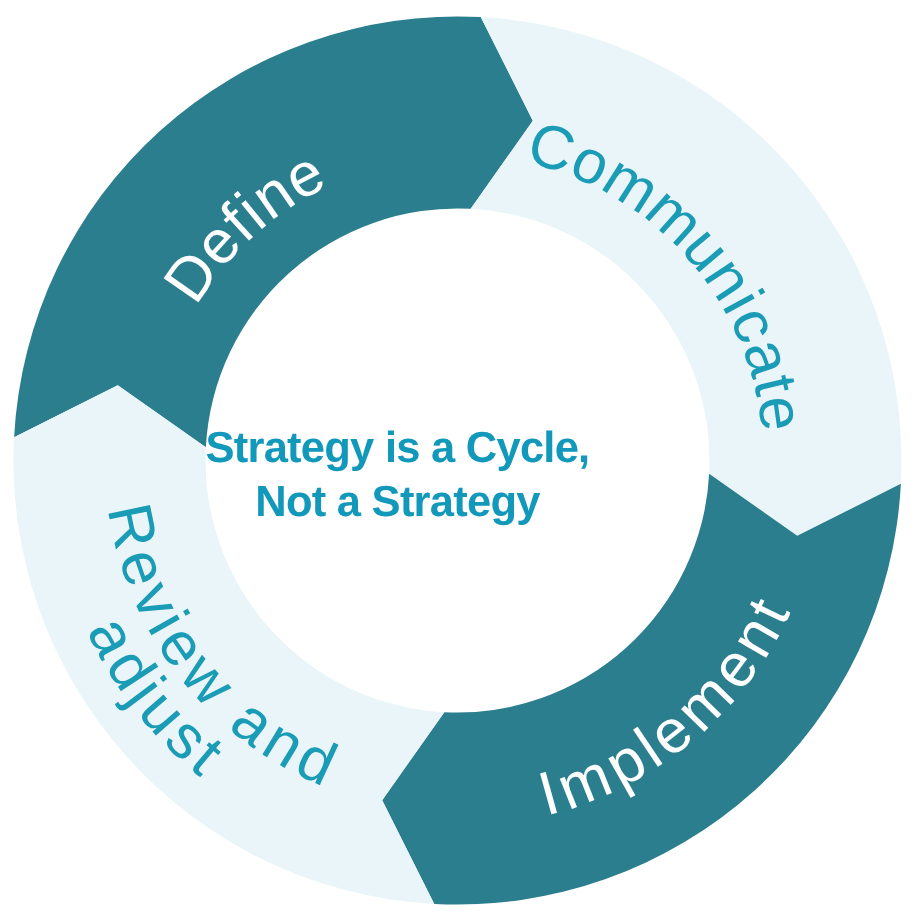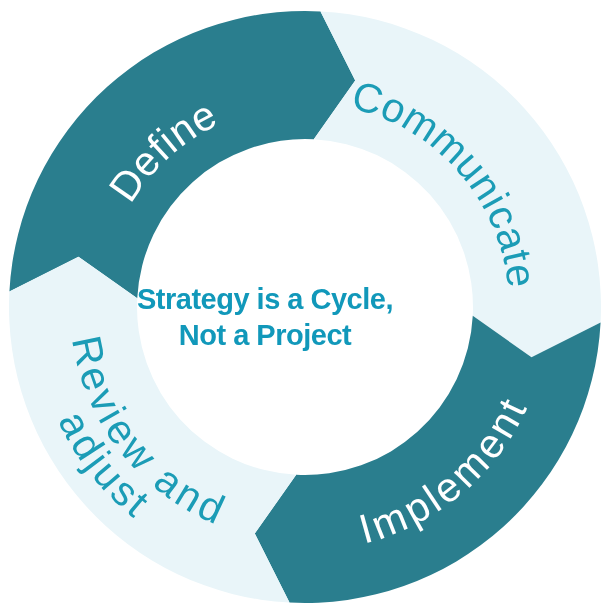--- a/index.html
+++ b/index.html
@@ -55,15 +55,15 @@
       <path d="M 190.00 506.19 A 230 230 0 0 0 521.13 228.34" id="arc-label-path-2-0" fill="none"></path>
       <text class="arc-label" fill="#ffffff" text-anchor="middle" dominant-baseline="central"><textPath href="#arc-label-path-2-0" xlink:href="#arc-label-path-2-0" startOffset="50%">Implement</textPath></text>
       <path d="M 289.51 602.59 A 296 296 0 0 1 9.41 291.51 L 78.50 256.79 L 137.23 298.21 A 168 168 0 0 0 296.21 474.77 L 254.79 533.50 Z" fill="#e9f5f9"></path>
       <path d="M 117.58 189.89 A 221 221 0 0 0 373.29 517.18" id="arc-label-path-3-0" fill="none"></path>
       <text class="arc-label" fill="#1b9cb6" text-anchor="middle" dominant-baseline="central"><textPath href="#arc-label-path-3-0" xlink:href="#arc-label-path-3-0" startOffset="50%">Review and</textPath></text>
       <path d="M 86.20 170.28 A 258 258 0 0 0 384.73 552.37" id="arc-label-path-3-1" fill="none"></path>
       <text class="arc-label" fill="#1b9cb6" text-anchor="middle" dominant-baseline="central"><textPath href="#arc-label-path-3-1" xlink:href="#arc-label-path-3-1" startOffset="50%">adjust</textPath></text>
     </svg>
   <div class="center-text" style="color: rgb(17, 152, 186);">
     <div>Strategy is a Cycle,</div>
-    <div>Not a Project</div>
+    <div>Not a Strategy</div>
   </div>
 </div>
 
 </body></html>

